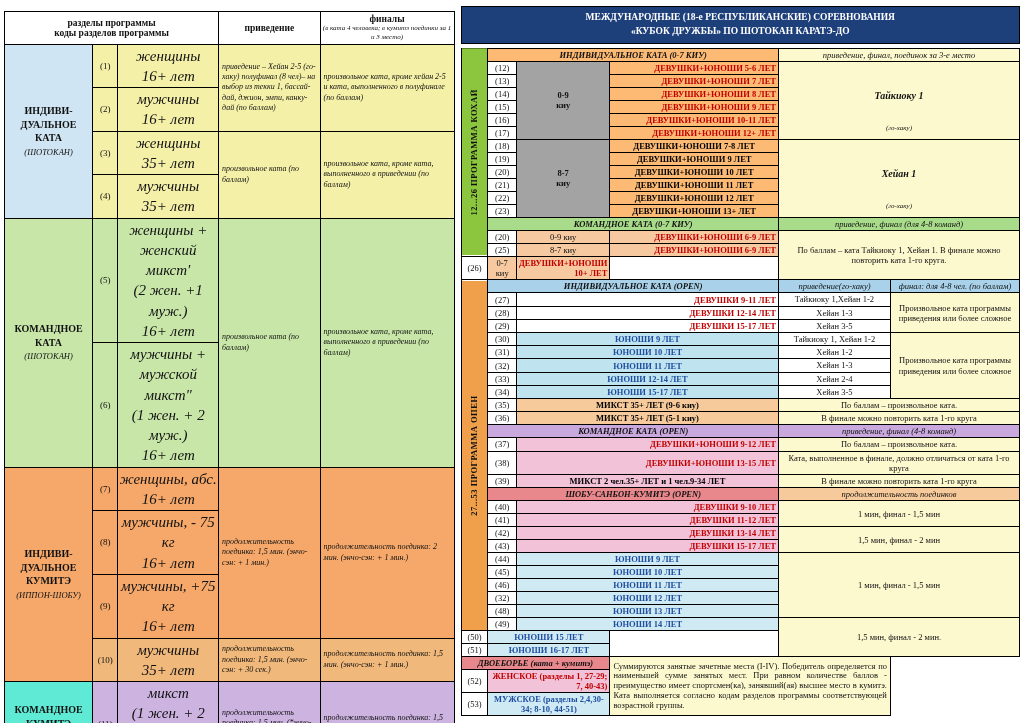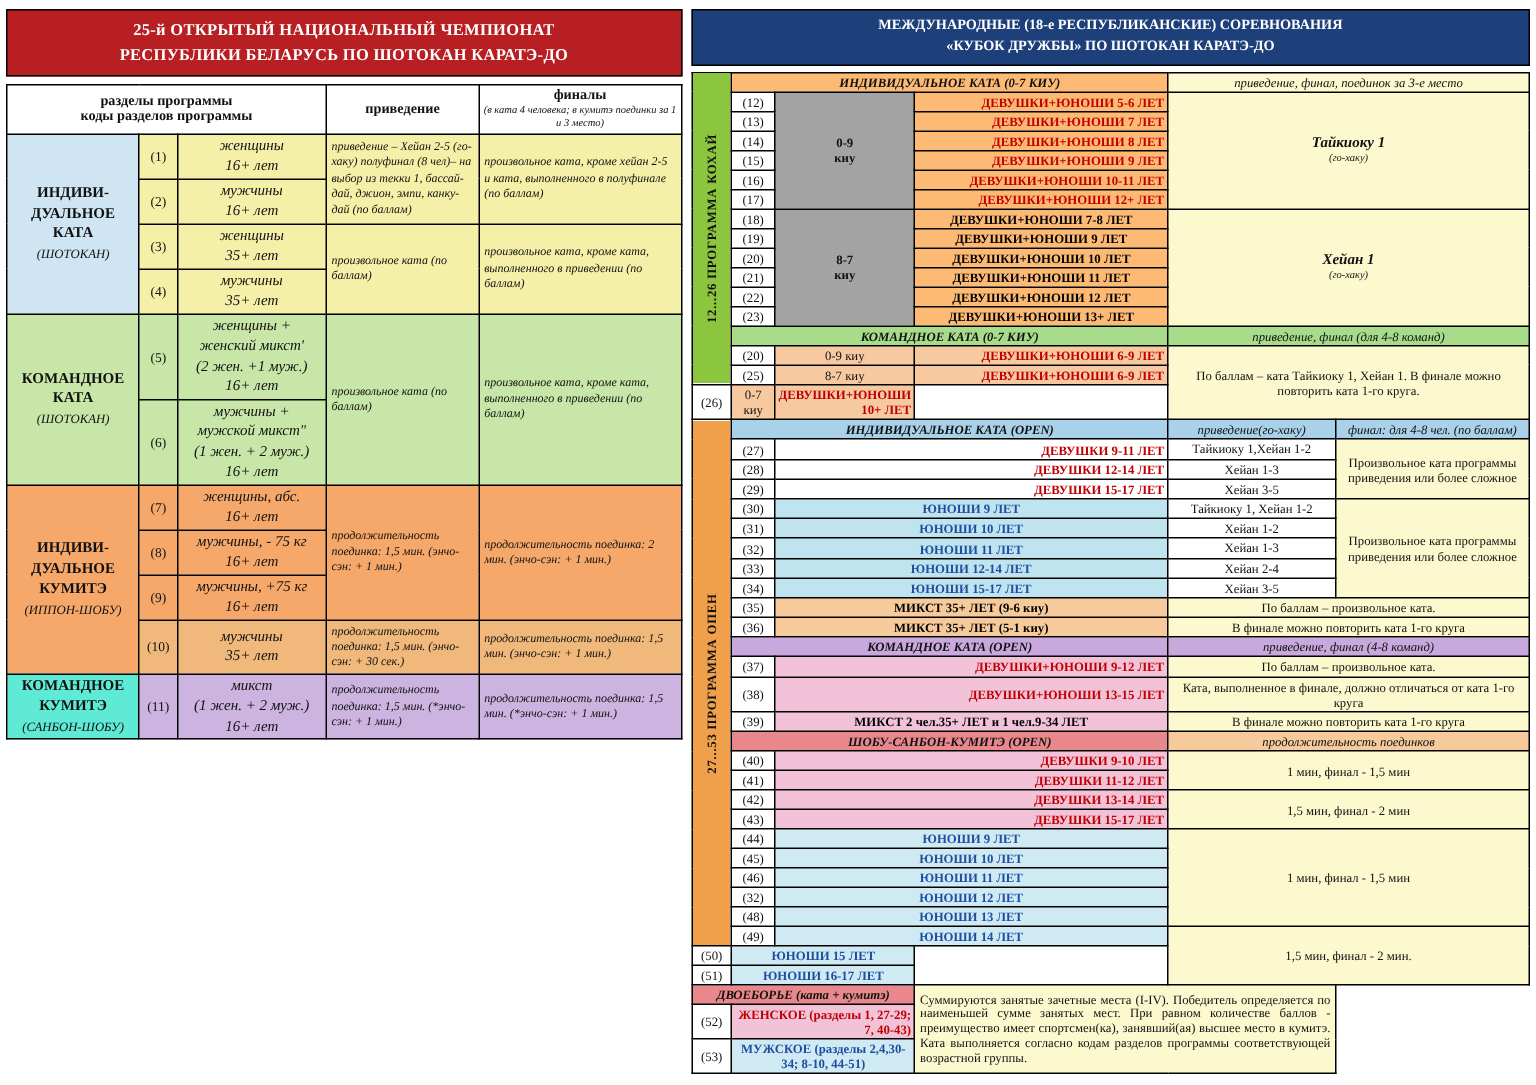--- a/index.html
+++ b/index.html
@@ -26,21 +26,21 @@
   table { border-collapse:collapse; width:100%; }
   td, th { border:1px solid #000; vertical-align:middle; }
 
   .lt { margin-top:5px; }
   .hdr { background:#ffffff; text-align:center; font-weight:bold; font-size:9.5px; padding:2px 2px; }
   .hdr .sm { font-weight:normal; font-style:italic; font-size:7px; line-height:1.25; }
 
   .secname { font-weight:bold; text-align:center; font-size:10px; line-height:1.35; }
   .secname .sub { font-weight:normal; font-style:italic; font-size:8.5px; }
   .num { text-align:center; font-size:9px; width:26px; }
-  .cat { text-align:center; font-size:10px; line-height:1.35; }
+  .cat { text-align:center; font-size:15px; line-height:1.35; }
   .cat i { font-style:italic; }
   .desc { font-size:8px; font-style:italic; line-height:1.3; padding:2px 3px; }
 
   .c-blue { background:#cfe5f3; }
   .c-green{ background:#c8e6a8; }
   .c-yel  { background:#f5f0a8; }
   .c-org  { background:#f5a86a; }
   .c-org2 { background:#f0b87a; }
   .c-pur  { background:#cdb3e0; }
   .c-pink { background:#5eead4; }
@@ -59,21 +59,21 @@
     padding:2px 0; white-space:nowrap;
   }
   .v-green { background:#8cc63f; }
   .v-org   { background:#f0a04b; }
   .rnum { text-align:center; width:28px; font-size:8.5px; background:#ffffff; }
   .band { text-align:center; font-weight:bold; font-style:italic; font-size:9px; }
   .bl-red { color:#c00000; font-weight:bold; text-align:right; font-size:8.5px; }
   .bl-blk { color:#000000; font-weight:bold; text-align:center; font-size:8.5px; }
   .bl-blue{ color:#1f4ea1; font-weight:bold; text-align:center; font-size:8.5px; }
   .ctr { text-align:center; }
-  .ital { font-style:italic; }
+  .ital { font-style:italic;margin-top:23px; }
   .g-lgreen { background:#fdba74; }
   .g-yellow2{ background:#a3a3a3; }
   .g-green2 { background:#a9dc8a; }
   .g-peach  { background:#f6c9a0; }
   .g-blue   { background:#a9d2ea; }
   .g-cyan   { background:#cfeaf3; }
   .g-wht    { background:#ffffff; }
   .g-pur    { background:#c9a9dd; }
   .g-pink   { background:#f2c3d8; }
   .g-red    { background:#e8888c;margin-top:21px; }
@@ -83,24 +83,20 @@
   .tiny { font-size:7px; line-height:1.2; }
   .tiny2 { font-size:6.8px; line-height:1.15; }
 </style>
 </head>
 <body>
 
 <div class="page">
 
   <div class="left-col">
 
-    <div class="left-title">
-      <div>25-й ОТКРЫТЫЙ НАЦИОНАЛЬНЫЙ ЧЕМПИОНАТ</div>
-      <div>РЕСПУБЛИКИ БЕЛАРУСЬ ПО ШОТОКАН КАРАТЭ-ДО</div>
-    </div>
 
     <table class="lt">
       <colgroup>
         <col style="width:90px">
           <col style="width:26px">
           <col style="width:104px">
         <col style="width:104px">
           <col style="width:140px">
       </colgroup>
       <tbody>

